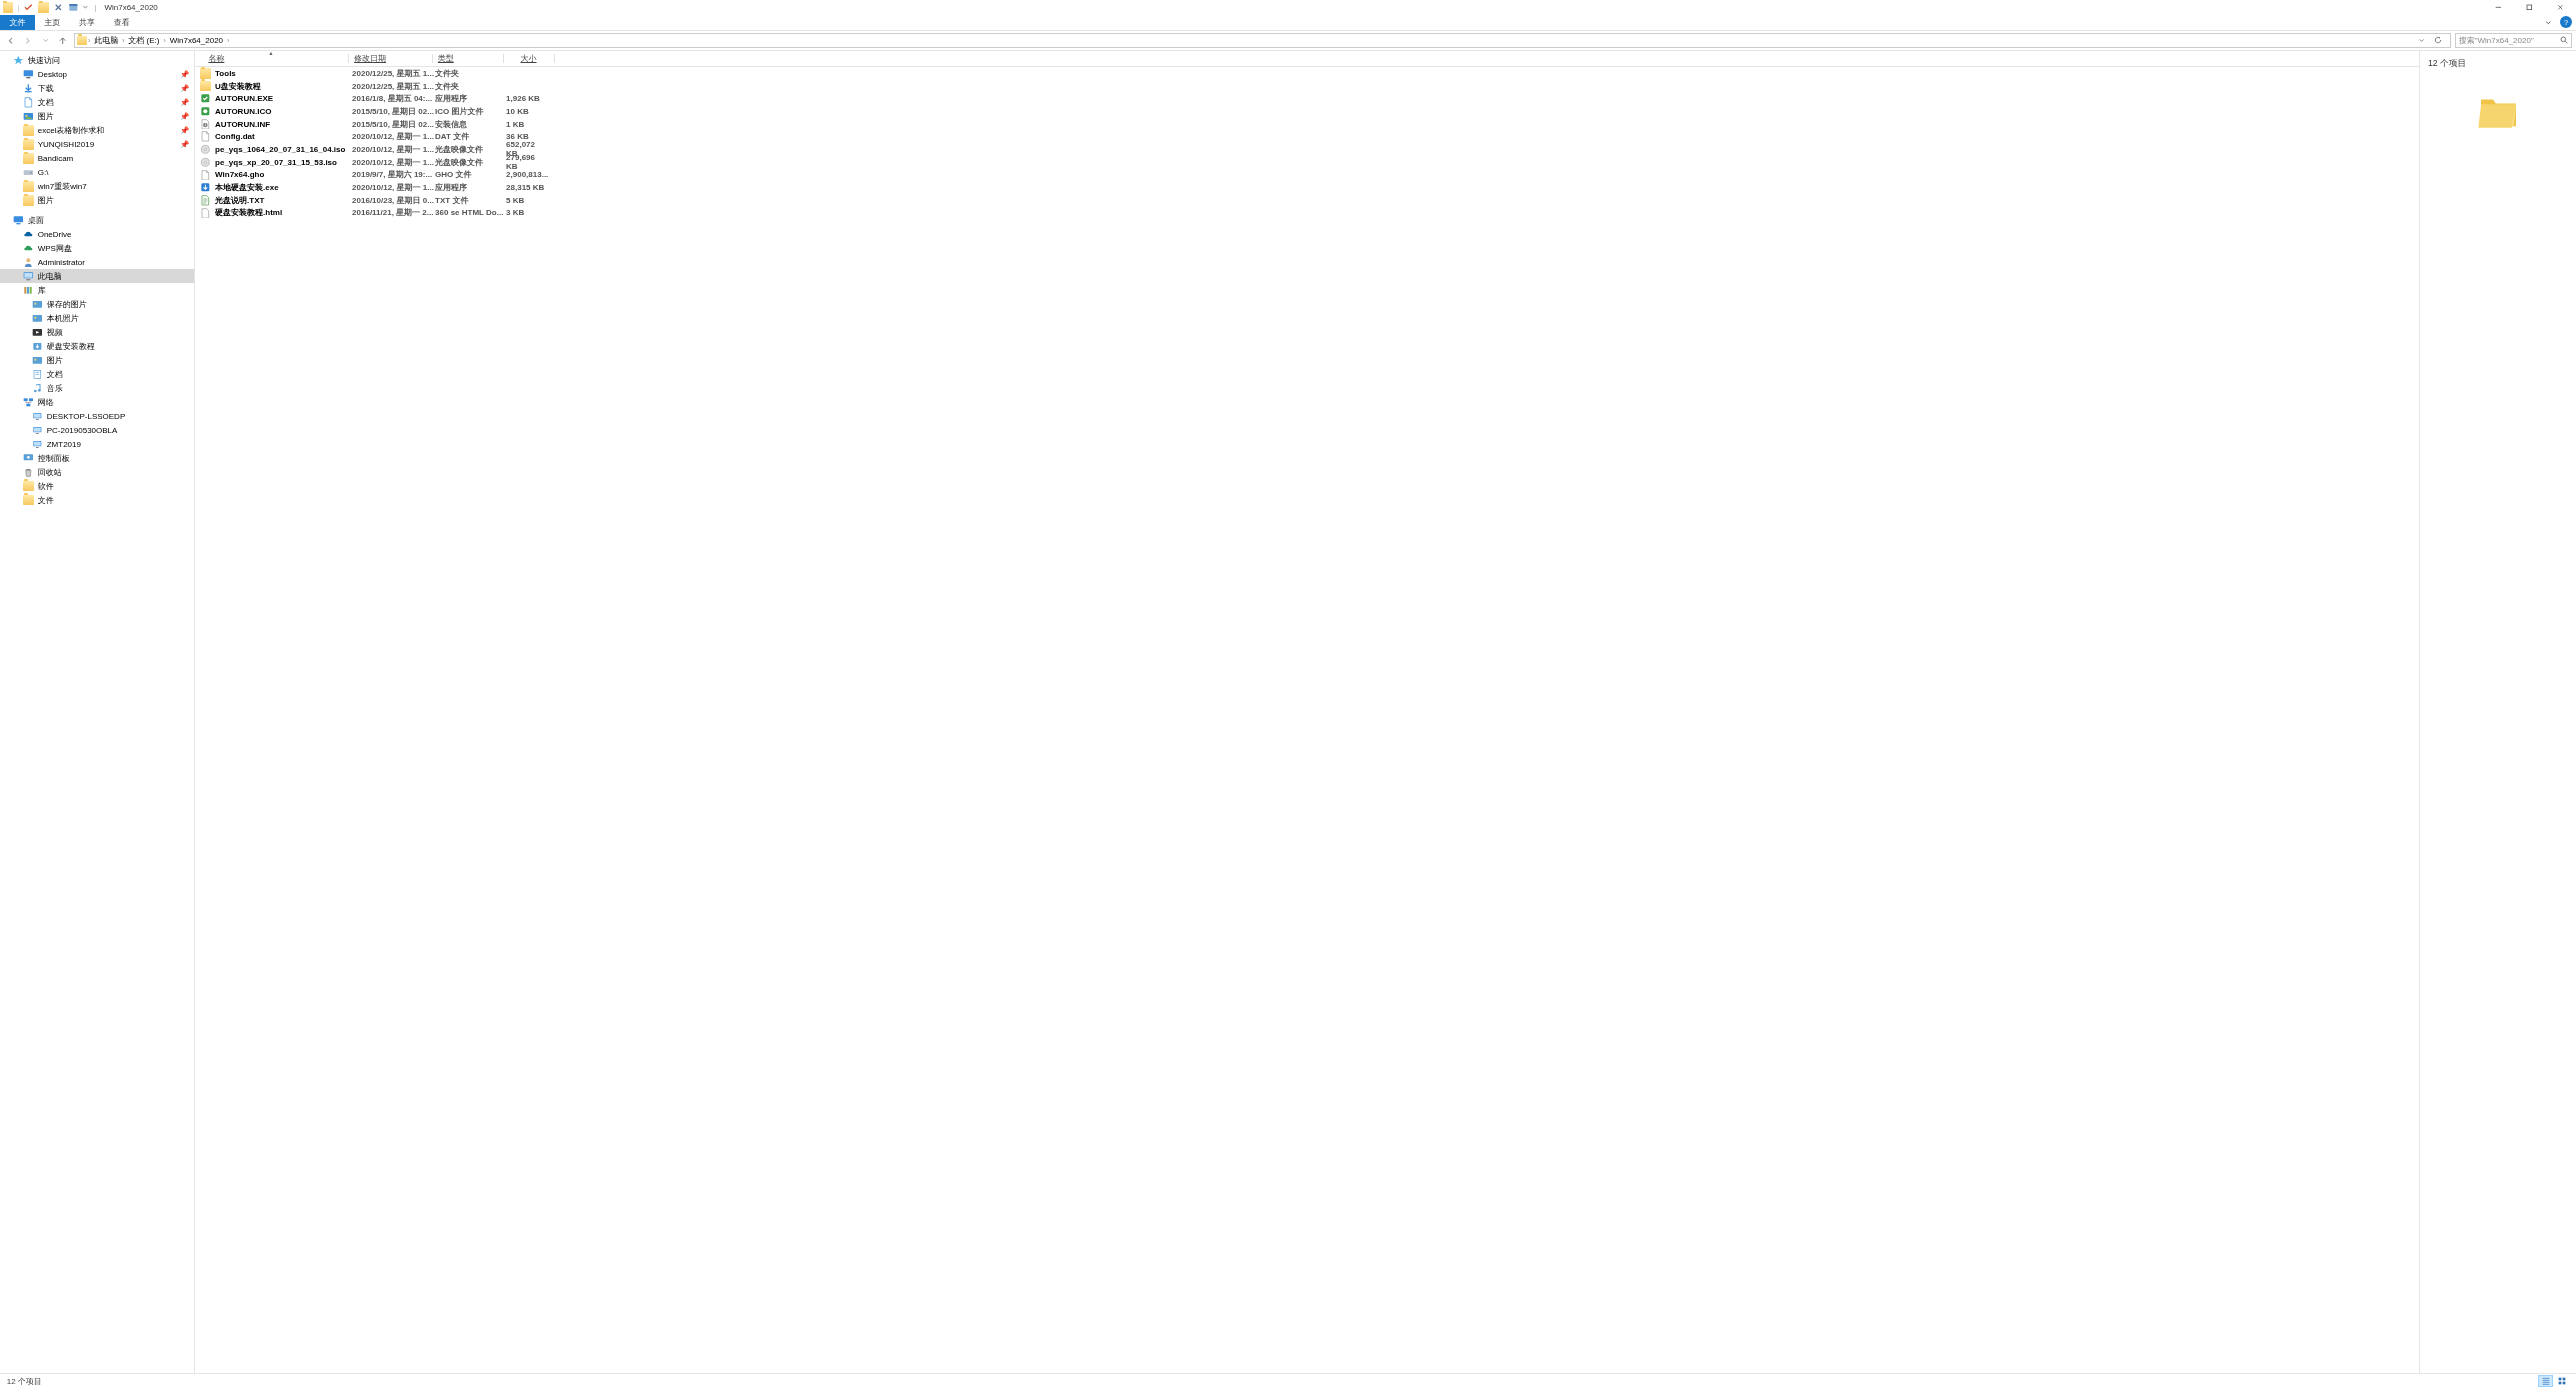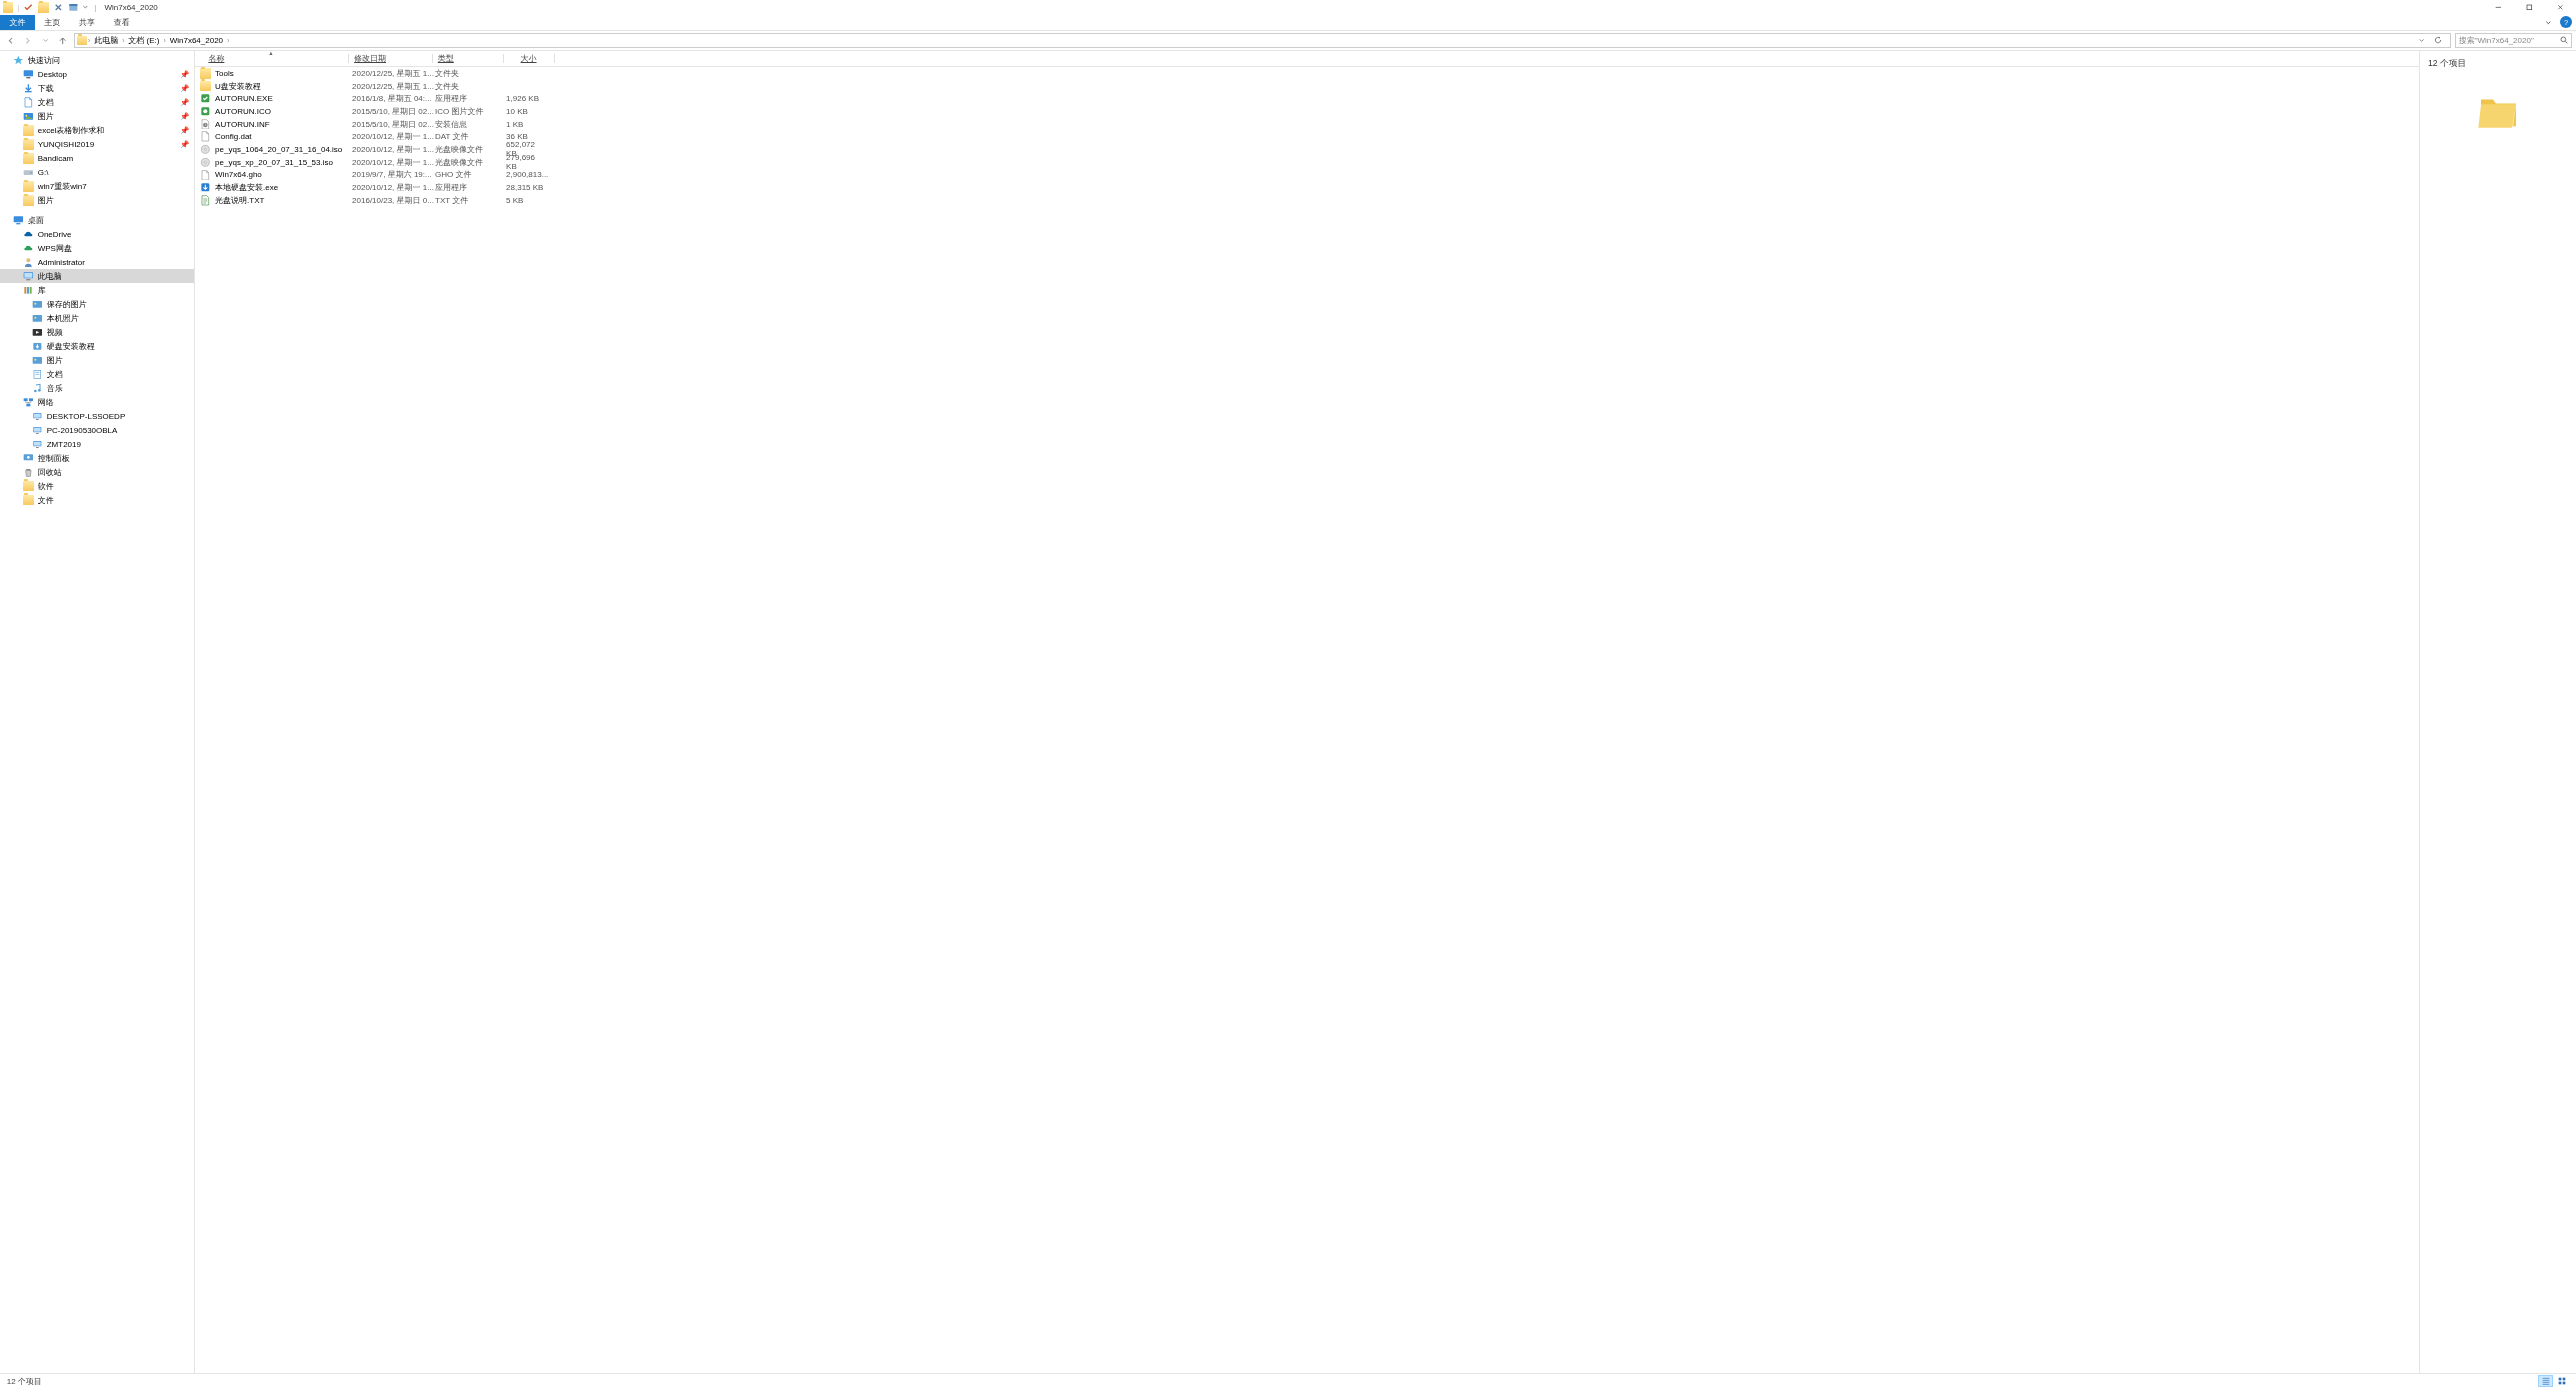--- a/index.html
+++ b/index.html
@@ -52,21 +52,21 @@
 .colheaders { height: 16px; display: flex; align-items: center; border-bottom: 0.7px solid #e5e5e5; font-size: 8px; color: #444; }
 .colheaders .col { padding: 0 5.4px; border-right: 0.7px solid transparent; position: relative; height: 100%; display: flex; align-items: center; text-decoration: underline; }
 .colheaders .divider { width: 0.7px; height: 9.4px; background: #e0e0e0; }
 .col-name { width: 153px; padding-left: 13.4px !important; }
 .col-date { width: 83px; text-align: center; }
 .col-type { width: 71px; }
 .col-size { width: 50px; justify-content: center; }
 .sort-arrow { position: absolute; left: 50%; top: -0.7px; transform: translateX(-50%); font-size: 5.4px; color: #666; }
 
 .filelist { flex: 1; overflow-y: auto; font-size: 8px; }
-.filerow { height: 12.7px; display: flex; align-items: center; padding-left: 5.4px; }
+.filerow { height: 12.7px; display: flex; align-items: center; padding-left: 5.4px; font-weight: bold; }
 .filerow .ic { width: 10.7px; height: 10.7px; margin-right: 4px; flex-shrink: 0; }
 .filerow .c-name { width: 137px; white-space: nowrap; overflow: hidden; text-overflow: ellipsis; }
 .filerow .c-date { width: 83px; white-space: nowrap; overflow: hidden; text-overflow: ellipsis; color: #555; }
 .filerow .c-type { width: 71px; white-space: nowrap; overflow: hidden; text-overflow: ellipsis; color: #555; }
 .filerow .c-size { width: 44px; text-align: left; color: #555; padding-right: 5.4px; }
 
 
 .preview { width: 157px; border-left: 0.7px solid #e5e5e5; padding: 6.7px 8px; font-size: 8.7px; }
 .preview .ptitle { color: #333; margin-bottom: 20px; }
 .preview .pthumb { width: 43px; height: 43px; margin: 0 auto; }
@@ -586,20 +586,29 @@
             <path d="M3 1 L10 1 L13 4 L13 15 L3 15 Z" fill="#fff" stroke="#4a9048"></path>
             <line x1="5" y1="6" x2="11" y2="6" stroke="#4a9048"></line>
             <line x1="5" y1="9" x2="11" y2="9" stroke="#4a9048"></line>
             <line x1="5" y1="12" x2="9" y2="12" stroke="#4a9048"></line>
           </svg>
           <span class="c-name">光盘说明.TXT</span>
           <span class="c-date">2016/10/23, 星期日 0...</span>
           <span class="c-type">TXT 文件</span>
           <span class="c-size">5 KB</span>
         </div>
+        <div class="filerow">
+          <svg class="ic" viewBox="0 0 16 16">
+            <path d="M3 1 L10 1 L13 4 L13 15 L3 15 Z" fill="#fff" stroke="#999"></path>
+          </svg>
+          <span class="c-name">硬盘安装教程.html</span>
+          <span class="c-date">2016/11/21, 星期一 2...</span>
+          <span class="c-type">360 se HTML Do...</span>
+          <span class="c-size">3 KB</span>
+        </div>
       </div>
   </div>
 
   <div class="preview">
     <div class="ptitle">12 个项目</div>
     <div class="pthumb">
       <svg viewBox="0 0 64 64" width="43" height="43">
         <path d="M6 14 L24 14 L28 20 L58 20 L58 54 L6 54 Z" fill="#f0c448"></path>
         <path d="M6 22 L58 22 L54 54 L6 54 Z" fill="#ffe9a6"></path>
         <path d="M6 22 L58 22 L52 56 L2 56 Z" fill="#f7d56e"></path>

